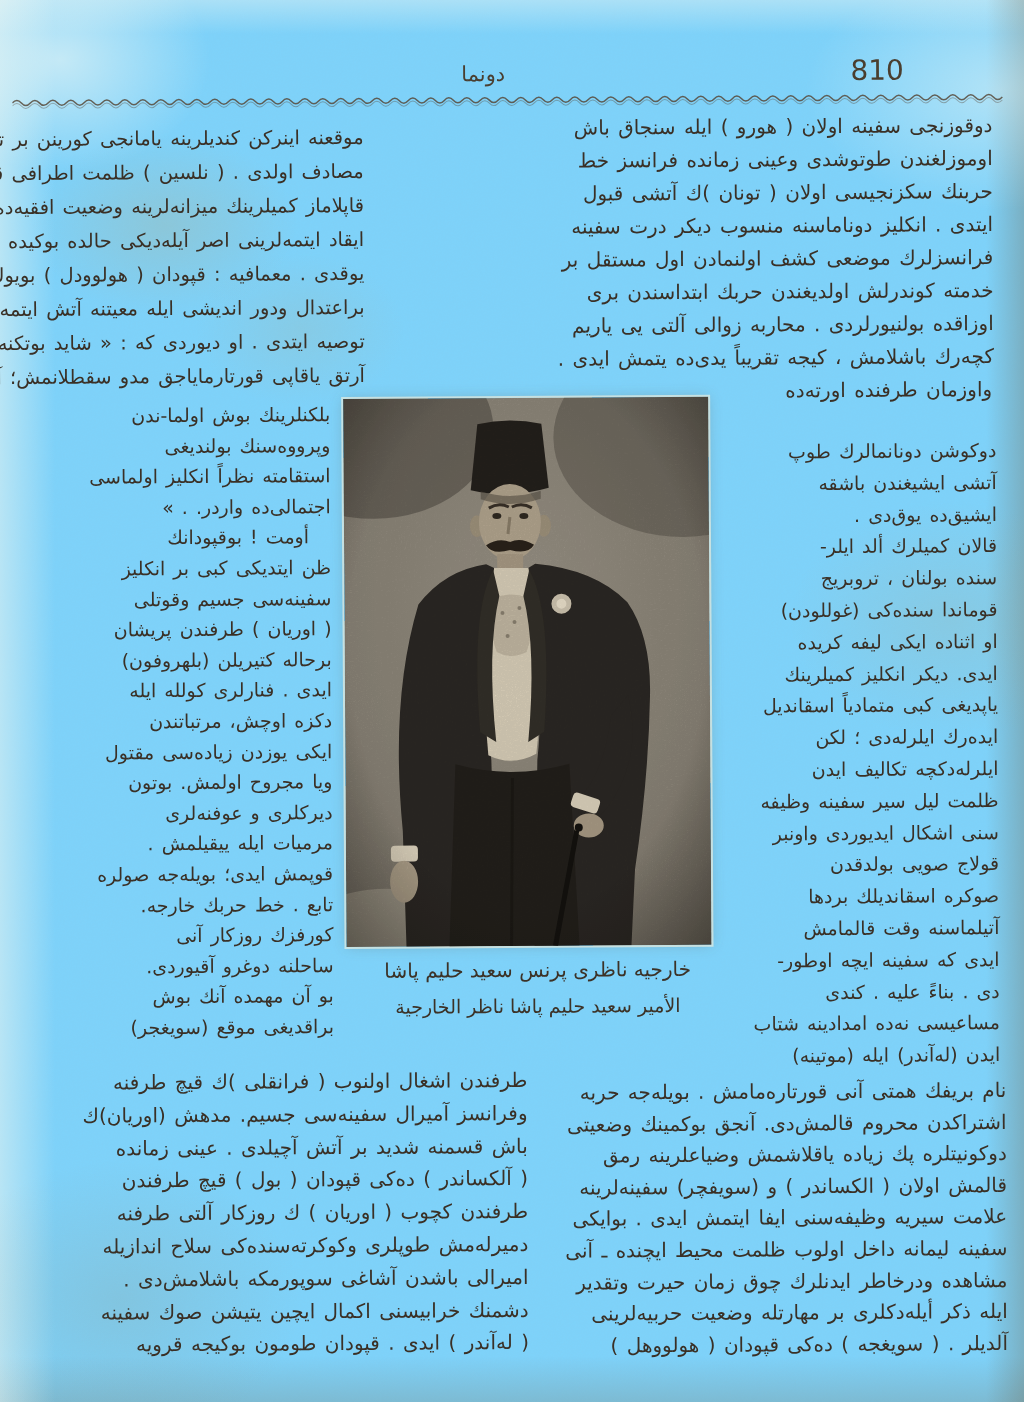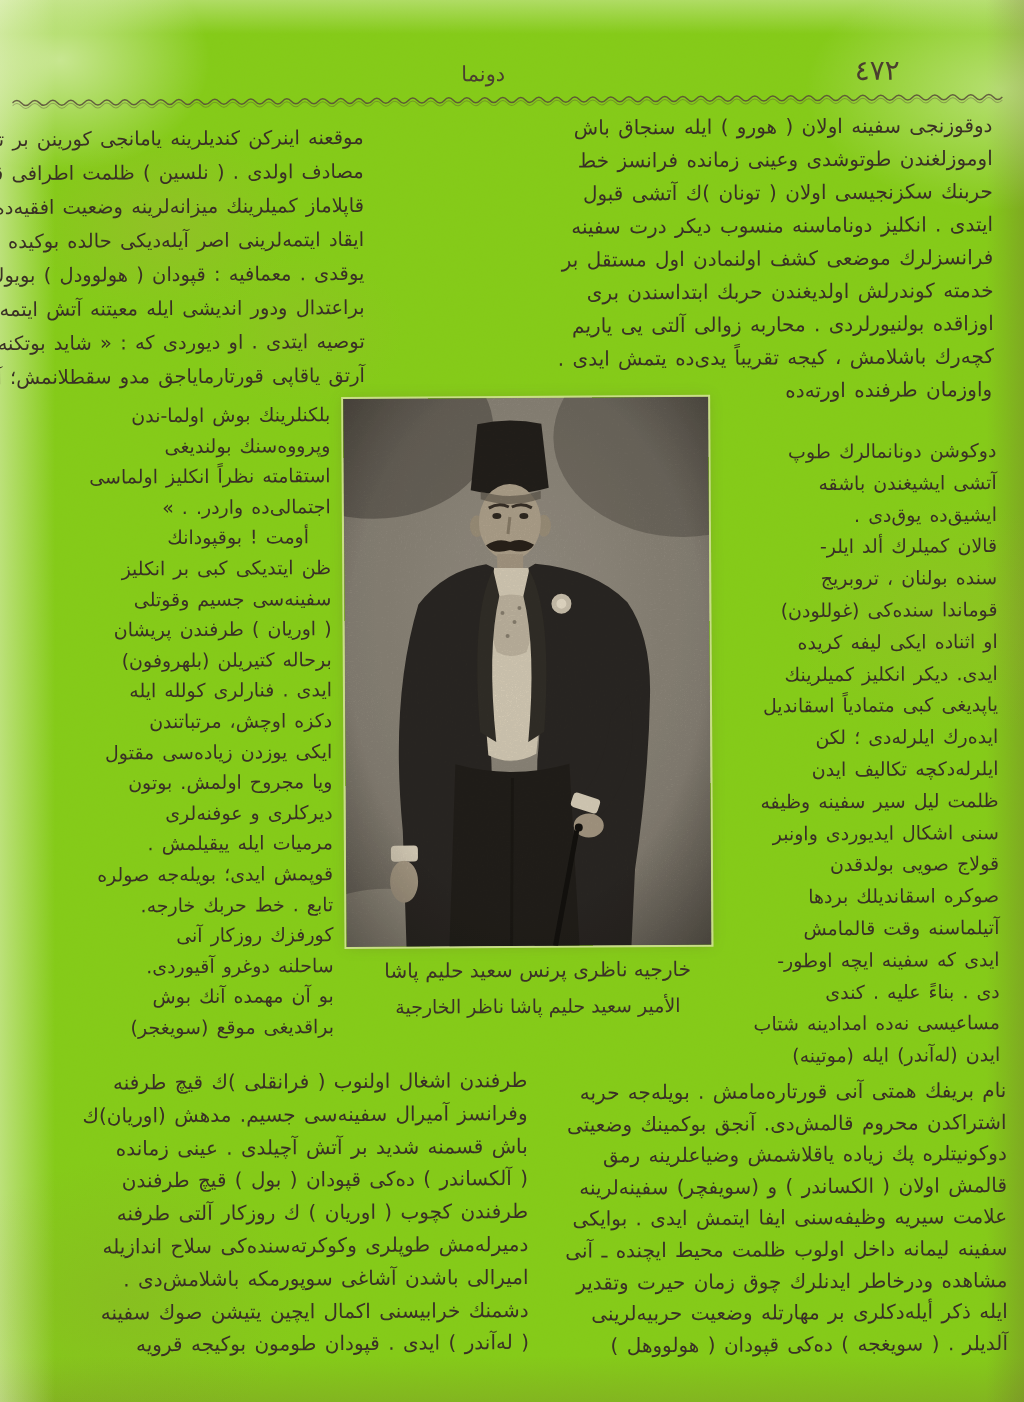--- a/index.html
+++ b/index.html
@@ -3,21 +3,21 @@
 <meta charset="utf-8">
 <style>
   html,body{margin:0;padding:0;}
   body{
     width:1024px;height:1402px;overflow:hidden;
     background:#b9a887;
     font-family:"DejaVu Sans",sans-serif;
   }
   .page{
     position:relative;width:1024px;height:1402px;
-    background:#84cc16;
+    background:#7dd3fc;
     color:#3a3026;
   }
   
   .stains{
     position:absolute;inset:0;pointer-events:none;z-index:3;
     background:
       radial-gradient(190px 130px at 165px 225px, rgba(193,156,92,.20), transparent 70%),
       radial-gradient(150px 110px at 300px 330px, rgba(193,156,92,.12), transparent 70%),
       radial-gradient(230px 170px at 950px 620px, rgba(188,152,92,.14), transparent 70%),
       radial-gradient(260px 200px at 120px 1300px, rgba(150,120,75,.14), transparent 70%),
@@ -78,21 +78,21 @@
       <feColorMatrix type="matrix" values="0 0 0 0 0.45  0 0 0 0 0.38  0 0 0 0 0.26  0.25 0.25 0.25 0 0"></feColorMatrix>
     </filter>
     <rect width="1024" height="1402" filter="url(#pnoise)" opacity="0.16"></rect>
   </svg>
 
   <div class="stains"></div>
 
   <div class="content">
 
     <div class="header-title">دونما</div>
-    <div class="page-number">٤٧٢</div>
+    <div class="page-number">810</div>
 
     <svg class="wavy" width="992" height="16" viewBox="0 0 992 16">
       <path fill="none" stroke="#57493a" stroke-width="1.5" opacity="0.85" d="M0 6 q4.5 -5 9 0 t9 0 t9 0 t9 0 t9 0 t9 0 t9 0 t9 0 t9 0 t9 0 t9 0 t9 0 t9 0 t9 0 t9 0 t9 0 t9 0 t9 0 t9 0 t9 0 t9 0 t9 0 t9 0 t9 0 t9 0 t9 0 t9 0 t9 0 t9 0 t9 0 t9 0 t9 0 t9 0 t9 0 t9 0 t9 0 t9 0 t9 0 t9 0 t9 0 t9 0 t9 0 t9 0 t9 0 t9 0 t9 0 t9 0 t9 0 t9 0 t9 0 t9 0 t9 0 t9 0 t9 0 t9 0 t9 0 t9 0 t9 0 t9 0 t9 0 t9 0 t9 0 t9 0 t9 0 t9 0 t9 0 t9 0 t9 0 t9 0 t9 0 t9 0 t9 0 t9 0 t9 0 t9 0 t9 0 t9 0 t9 0 t9 0 t9 0 t9 0 t9 0 t9 0 t9 0 t9 0 t9 0 t9 0 t9 0 t9 0 t9 0 t9 0 t9 0 t9 0 t9 0 t9 0 t9 0 t9 0 t9 0 t9 0 t9 0 t9 0 t9 0 t9 0 t9 0 t9 0 t9 0 t9 0 t9 0 t9 0 t9 0"></path>
       <path fill="none" stroke="#57493a" stroke-width="1" opacity="0.4" transform="translate(0,3)" d="M0 6 q4.5 -5 9 0 t9 0 t9 0 t9 0 t9 0 t9 0 t9 0 t9 0 t9 0 t9 0 t9 0 t9 0 t9 0 t9 0 t9 0 t9 0 t9 0 t9 0 t9 0 t9 0 t9 0 t9 0 t9 0 t9 0 t9 0 t9 0 t9 0 t9 0 t9 0 t9 0 t9 0 t9 0 t9 0 t9 0 t9 0 t9 0 t9 0 t9 0 t9 0 t9 0 t9 0 t9 0 t9 0 t9 0 t9 0 t9 0 t9 0 t9 0 t9 0 t9 0 t9 0 t9 0 t9 0 t9 0 t9 0 t9 0 t9 0 t9 0 t9 0 t9 0 t9 0 t9 0 t9 0 t9 0 t9 0 t9 0 t9 0 t9 0 t9 0 t9 0 t9 0 t9 0 t9 0 t9 0 t9 0 t9 0 t9 0 t9 0 t9 0 t9 0 t9 0 t9 0 t9 0 t9 0 t9 0 t9 0 t9 0 t9 0 t9 0 t9 0 t9 0 t9 0 t9 0 t9 0 t9 0 t9 0 t9 0 t9 0 t9 0 t9 0 t9 0 t9 0 t9 0 t9 0 t9 0 t9 0 t9 0 t9 0 t9 0 t9 0"></path>
     </svg>
 
     <div class="block rt">
         <div class="tl">دوقوزنجی سفینه اولان ( هورو ) ایله سنجاق باش</div>
         <div class="tl">اوموزلغندن طوتوشدی وعینی زمانده فرانسز خط</div>
         <div class="tl">حربنك سكزنجیسی اولان ( تونان )ك آتشی قبول</div>

